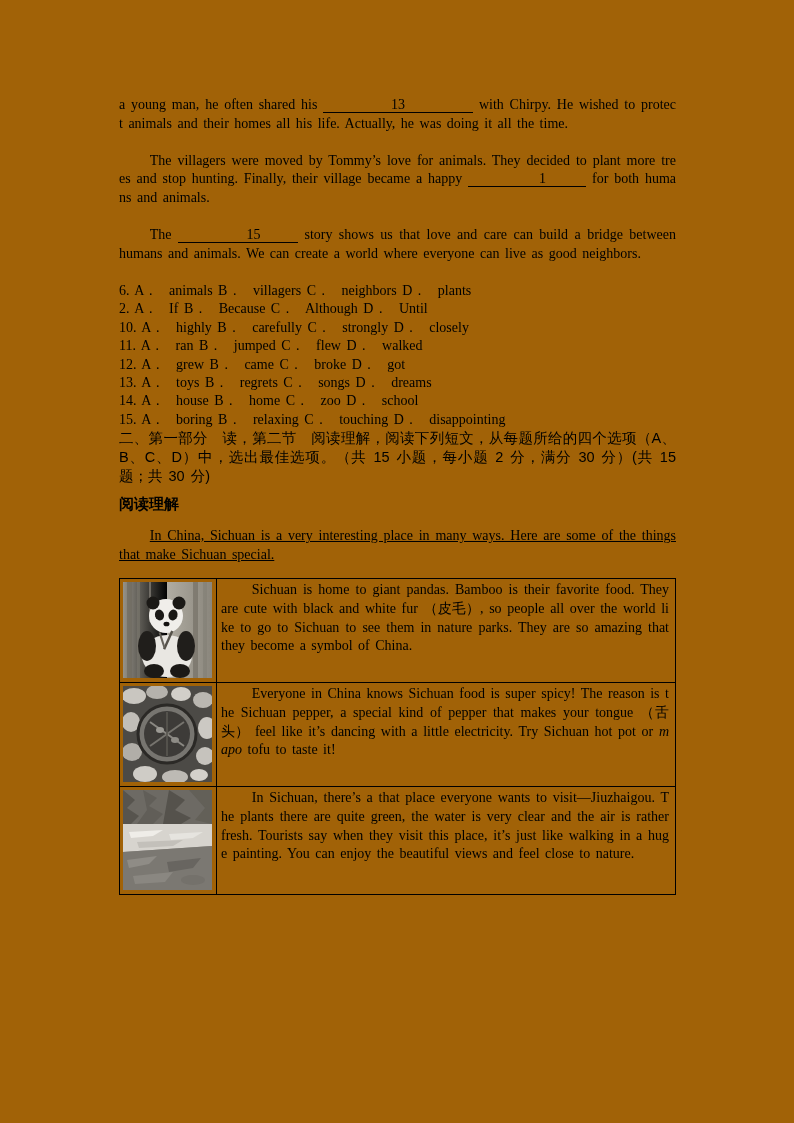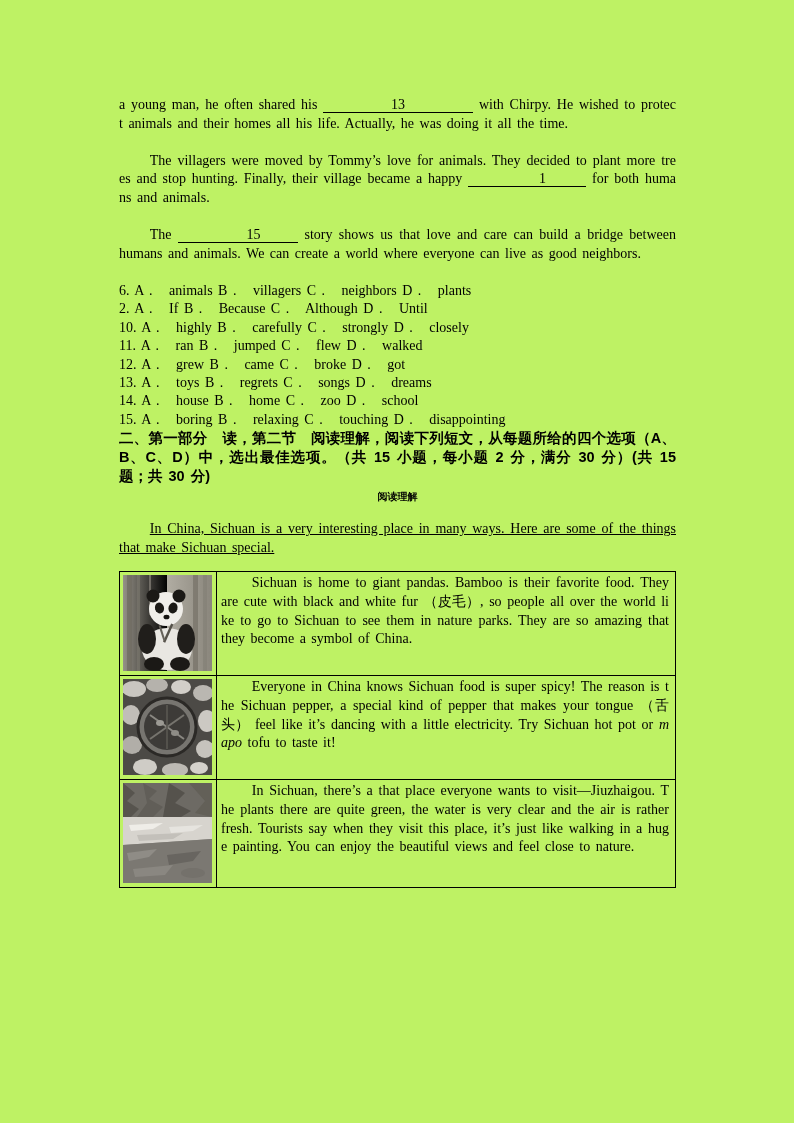--- a/index.html
+++ b/index.html
@@ -1,19 +1,19 @@
 <!DOCTYPE html>
 <html><head>
 <meta charset="utf-8">
 <style>
   * { margin:0; padding:0; box-sizing:border-box; }
   html,body { background:#e8e8e8; }
   body { font-family:"Liberation Serif","DejaVu Serif",serif; color:#000; }
   .page {
-    position:relative; width:794px; height:1123px; background:#bef264;
+    position:relative; width:794px; height:1123px; background:#a16207;
     margin:0 auto; overflow:hidden;
   }
   .content {
     position:absolute; left:119px; top:96px; width:557px;
     font-size:14px; line-height:18.6px;
   }
   .para {
     text-align:justify; word-break:break-all; word-spacing:2px;
     margin-bottom:18.6px;
   }
@@ -22,28 +22,27 @@
     display:inline-block; border-bottom:1px solid #000;
     text-align:center; line-height:14px; word-spacing:0;
   }
   .blank-13 { width:150px; }
   .blank-14 { width:118px; }
   .blank-15 { width:120px; }
   .questions { margin-bottom:0; }
   .qline { white-space:pre-wrap; line-height:18.4px; word-spacing:2px; }
   .section-header {
     font-family:"Liberation Sans","DejaVu Sans",sans-serif;
-    font-weight:bold; font-size:14.5px; line-height:19px;
-    text-align:justify; margin-bottom:1px;
+    font-weight:normal; font-size:14.5px; line-height:19px;
+    text-align:justify; margin-bottom:8px;
   }
   .section-sub {
     font-family:"Liberation Sans","DejaVu Sans",sans-serif;
-    font-weight:bold; font-size:10px; line-height:19px;
+    font-weight:bold; font-size:15px; line-height:19px;
     margin-bottom:14px;
-    text-align:center;
   }
   .intro { margin-bottom:14px;text-decoration:underline; }
   table.info-table { width:557px; border-collapse:collapse; }
   table.info-table td { border:1px solid #000; vertical-align:top; }
   td.img-cell { width:97px; padding:3px; }
   td.img-cell svg { display:block; width:89px; }
   td.text-cell { padding:2px 6px 2px 4px; }
   td.text-cell .cell-para {
     text-align:justify; word-break:break-all; word-spacing:2px;
     text-indent:2.2em; line-height:18.6px; margin-bottom:0;

